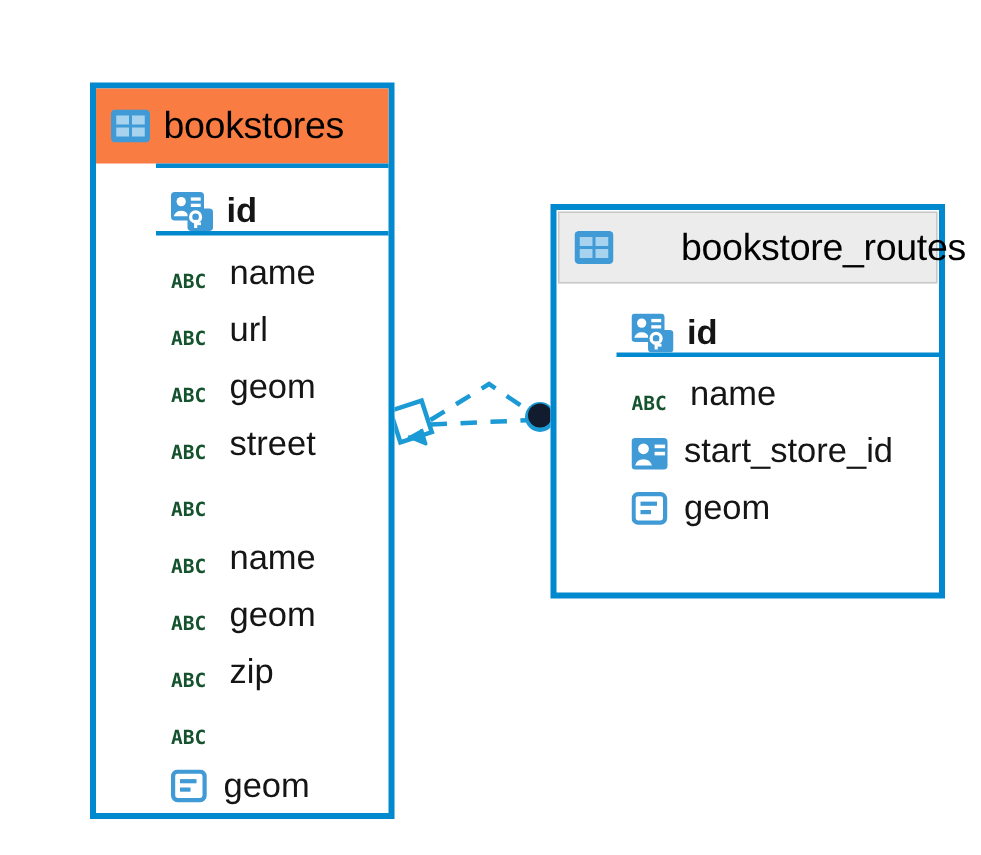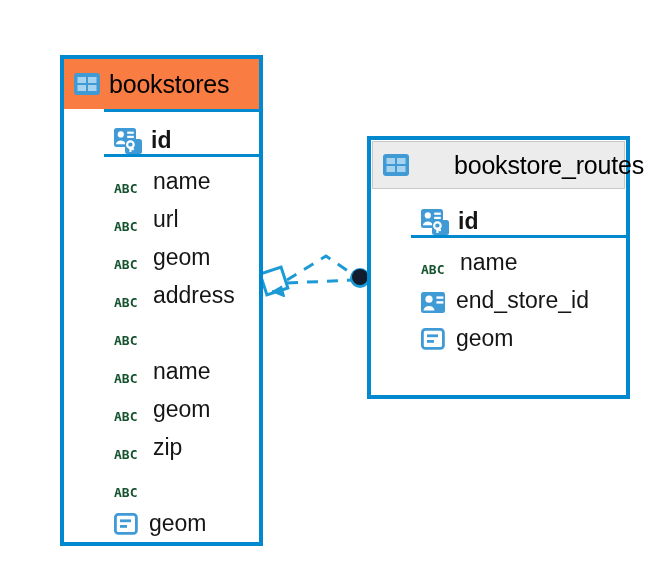--- a/index.html
+++ b/index.html
@@ -187,21 +187,21 @@
         <span class="row-label">url</span>
       </div>
 
       <div class="row">
         <span class="icon abc-icon">ABC</span>
         <span class="row-label">geom</span>
       </div>
 
       <div class="row">
         <span class="icon abc-icon">ABC</span>
-        <span class="row-label">address</span>
+        <span class="row-label">street</span>
       </div>
 
       <div class="row">
         <span class="icon abc-icon">ABC</span>
       </div>
 
       <div class="row">
         <span class="icon abc-icon">ABC</span>
         <span class="row-label">name</span>
       </div>
@@ -267,33 +267,33 @@
           </svg>
         </span>
         <span class="row-label">id</span>
       </div>
 
       <div class="row">
         <span class="icon abc-icon">ABC</span>
         <span class="row-label">name</span>
       </div>
 
-
       <div class="row">
         <span class="icon">
           <svg width="26" height="23" viewBox="0 0 26 23">
             <rect x="0" y="1" width="24" height="21" rx="2.5" fill="#3f9ad6"></rect>
             <circle cx="8" cy="8.2" r="3.6" fill="#ffffff"></circle>
             <path d="M 2.4 19.4 a 5.8 5.8 0 0 1 11.2 0 z" fill="#ffffff"></path>
             <rect x="15.4" y="5.4" width="7" height="2.4" fill="#ffffff"></rect>
             <rect x="15.4" y="10.2" width="7" height="2.4" fill="#ffffff"></rect>
           </svg>
         </span>
-        <span class="row-label">end_store_id</span>
-      </div>
+        <span class="row-label">start_store_id</span>
+      </div>
+
 
       <div class="row">
         <span class="icon">
           <svg width="26" height="24" viewBox="0 0 26 24">
             <rect x="1.4" y="1.4" width="21" height="19" rx="3" fill="#ffffff" stroke="#3f9ad6" stroke-width="2.8"></rect>
             <rect x="6" y="6.4" width="11" height="2.8" fill="#3f9ad6"></rect>
             <rect x="6" y="12" width="7" height="2.8" fill="#3f9ad6"></rect>
           </svg>
         </span>
         <span class="row-label">geom</span>

